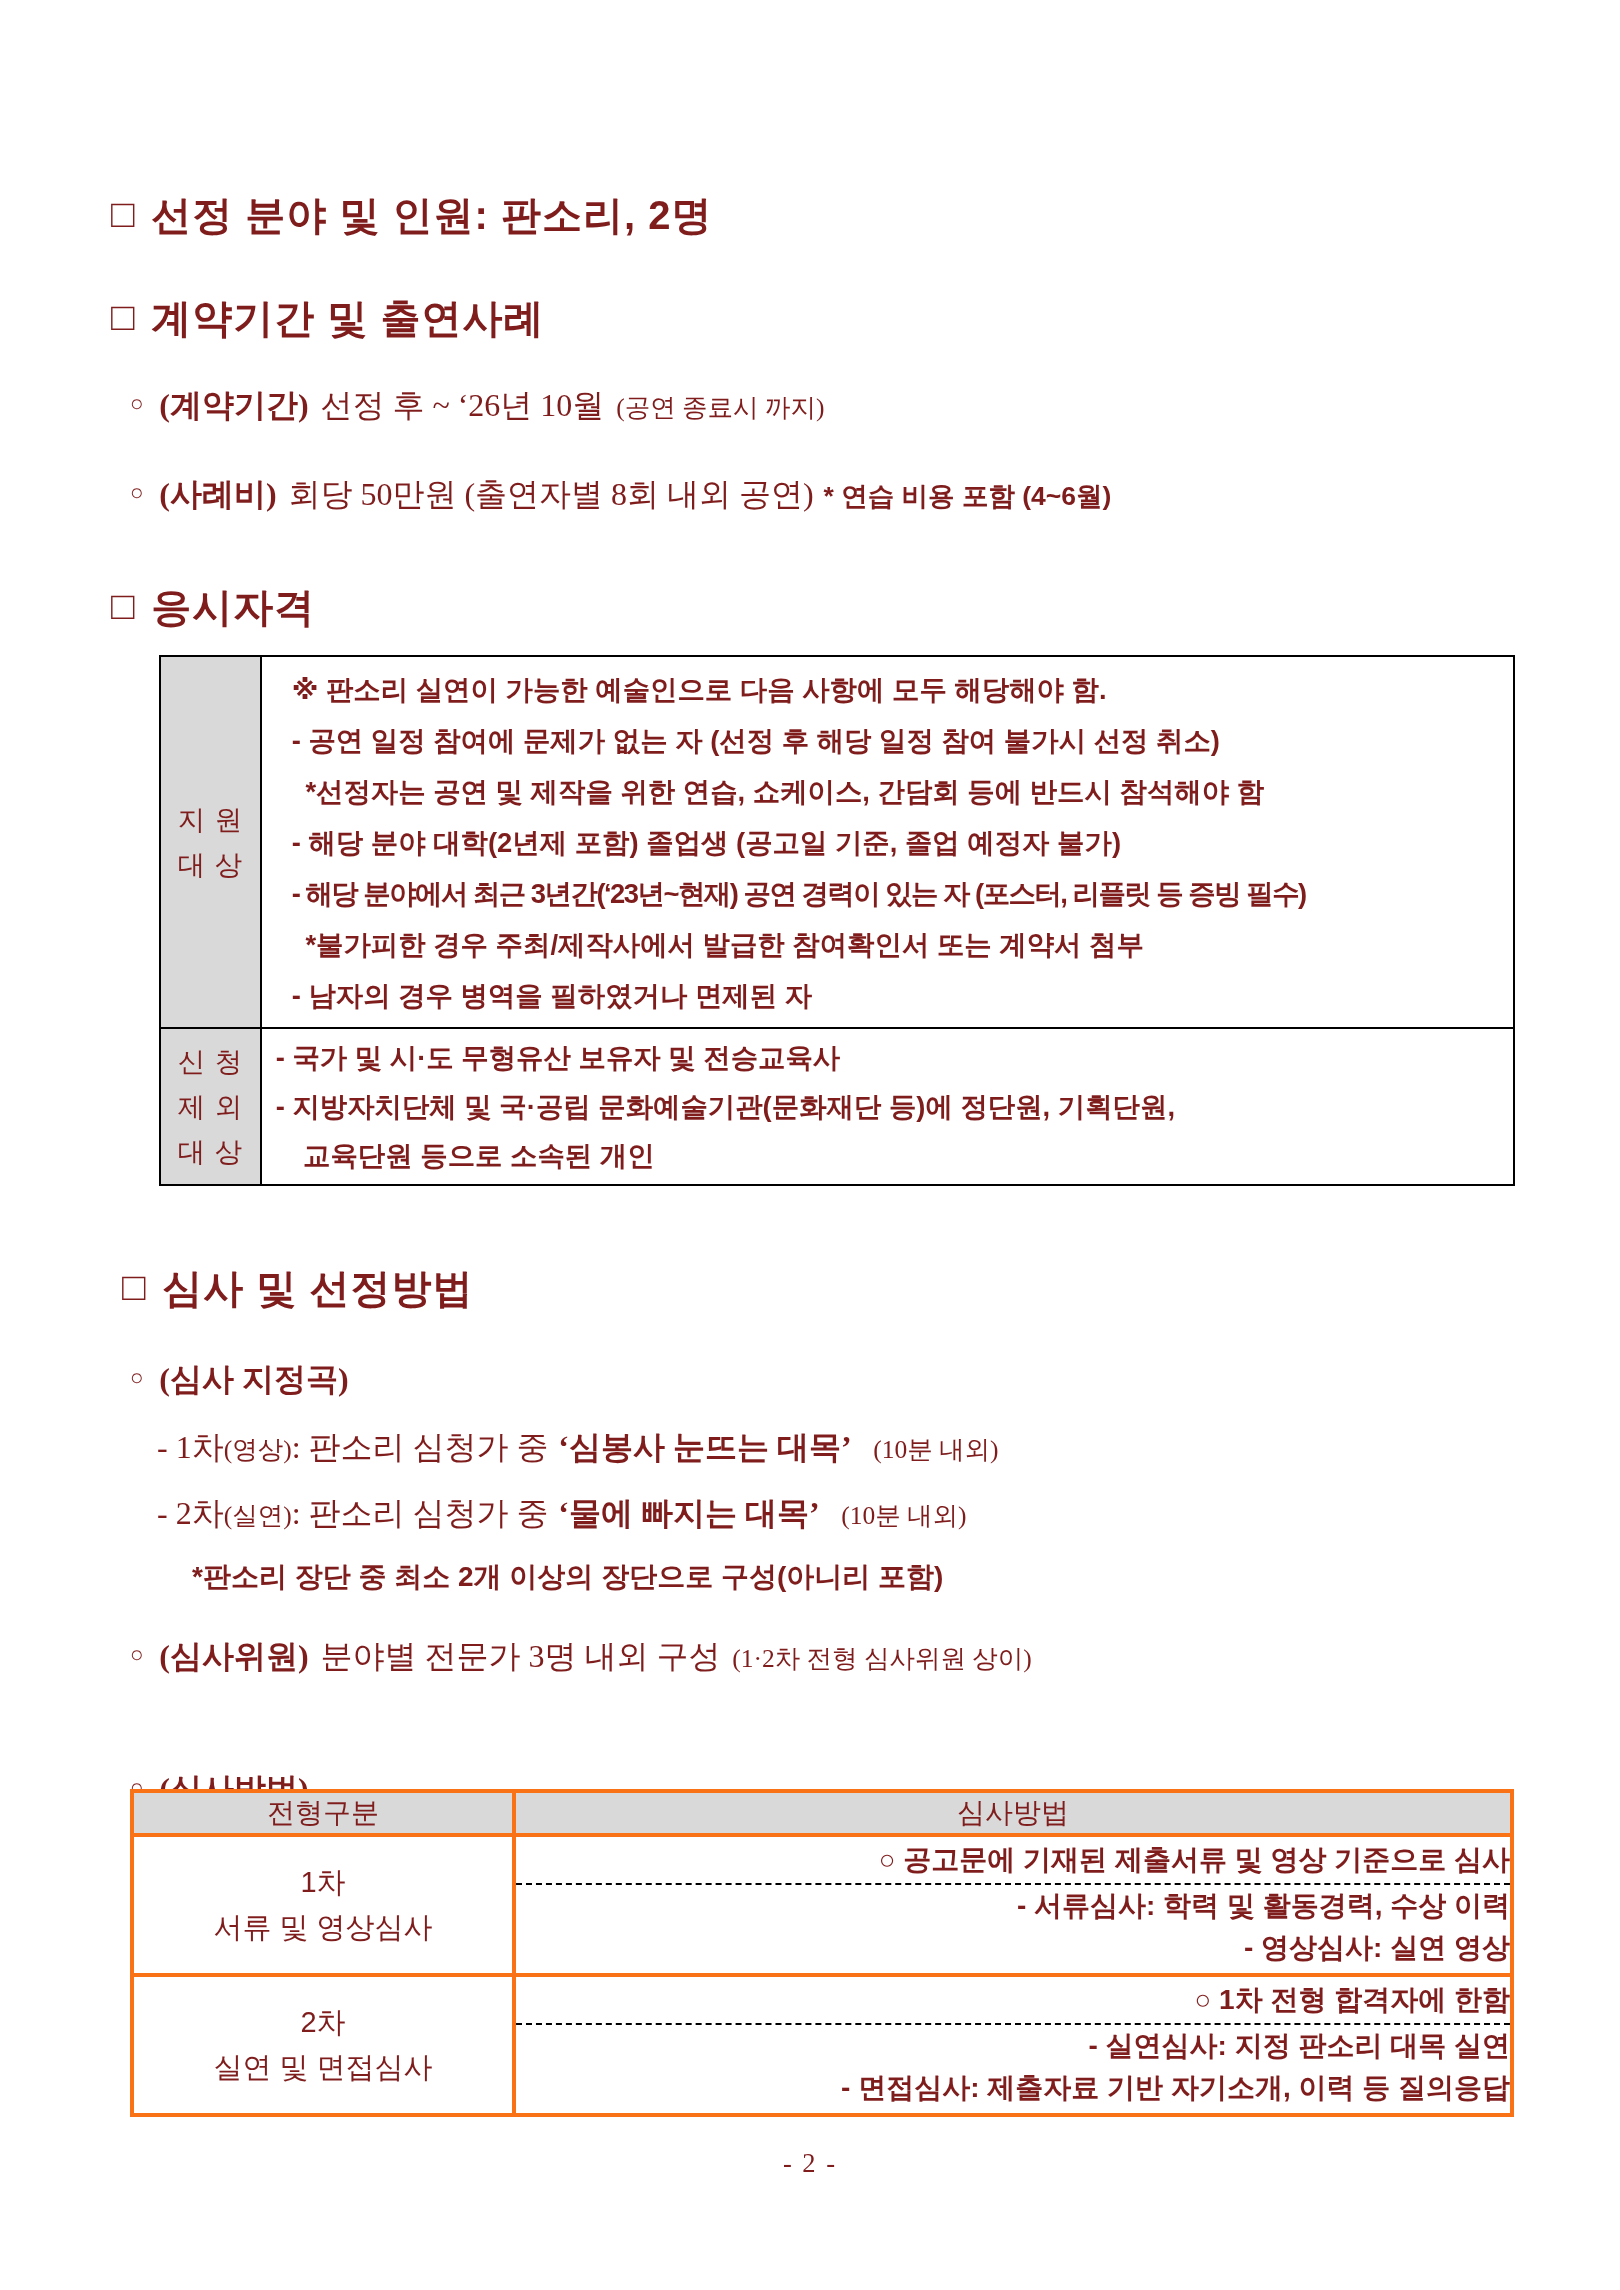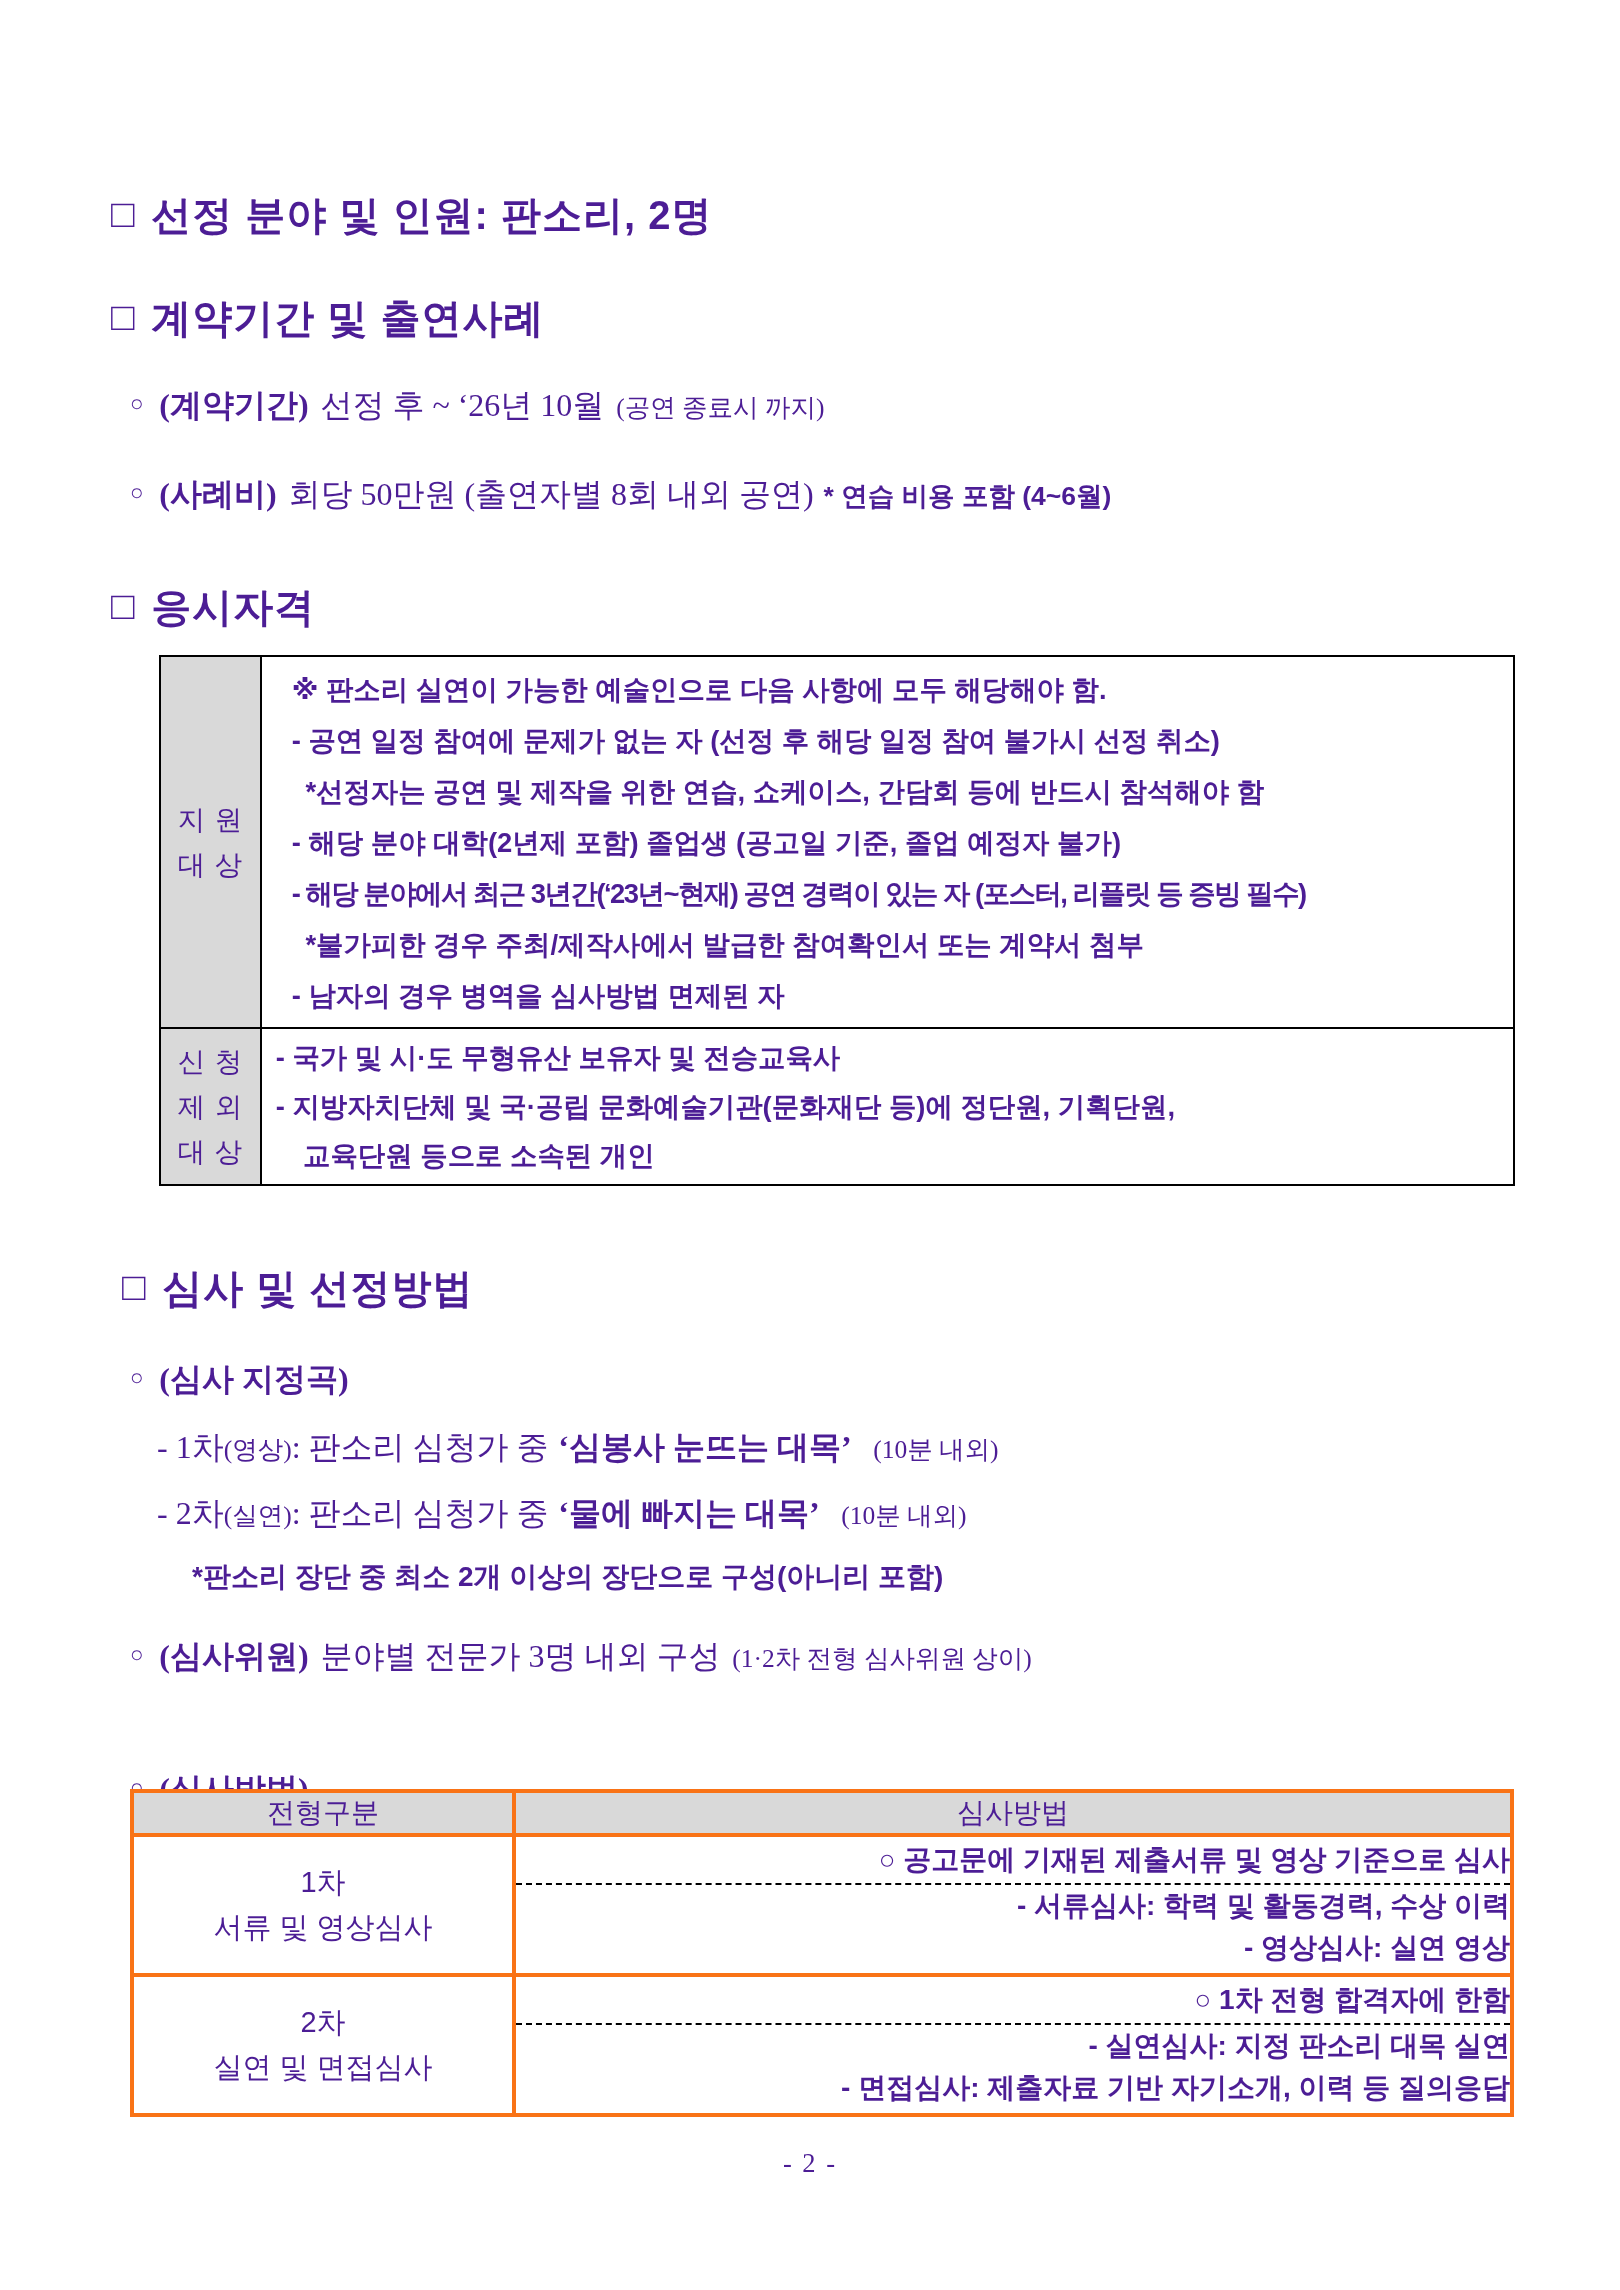--- a/index.html
+++ b/index.html
@@ -1,19 +1,19 @@
 <!DOCTYPE html>
 <html><head>
 <meta charset="utf-8">
 <style>
   * { box-sizing: border-box; }
   html,body { margin:0; padding:0; background:#888; }
   .page {
     position:relative; width:1620px; height:2291px; margin:0 auto;
-    background:#ffffff; color:#4c1d95;
+    background:#ffffff; color:#7f1d1d;
     font-family:"Liberation Serif","DejaVu Serif",serif;
     overflow:hidden;
   }
 
   
   .heading {
     position:absolute; white-space:nowrap;
     font-family:"Liberation Sans","DejaVu Sans",sans-serif;
     font-weight:900; font-size:40px; letter-spacing:1px;
   }
@@ -109,21 +109,21 @@
         <div>지 원</div>
         <div>대 상</div>
       </td>
       <td class="ccell">
         <div class="ln">※ 판소리 실연이 가능한 예술인으로 다음 사항에 모두 해당해야 함.</div>
         <div class="ln">- 공연 일정 참여에 문제가 없는 자 (선정 후 해당 일정 참여 불가시 선정 취소)</div>
         <div class="ln star">*선정자는 공연 및 제작을 위한 연습, 쇼케이스, 간담회 등에 반드시 참석해야 함</div>
         <div class="ln">- 해당 분야 대학(2년제 포함) 졸업생 (공고일 기준, 졸업 예정자 불가)</div>
         <div class="ln tight">- 해당 분야에서 최근 3년간(‘23년~현재) 공연 경력이 있는 자 (포스터, 리플릿 등 증빙 필수)</div>
         <div class="ln star">*불가피한 경우 주최/제작사에서 발급한 참여확인서 또는 계약서 첨부</div>
-        <div class="ln">- 남자의 경우 병역을 심사방법 면제된 자</div>
+        <div class="ln">- 남자의 경우 병역을 필하였거나 면제된 자</div>
       </td>
     </tr>
     <tr>
       <td class="hcell">
         <div>신 청</div>
         <div>제 외</div>
         <div>대 상</div>
       </td>
       <td class="ccell2">
         <div class="lnB">- 국가 및 시·도 무형유산 보유자 및 전승교육사</div>

